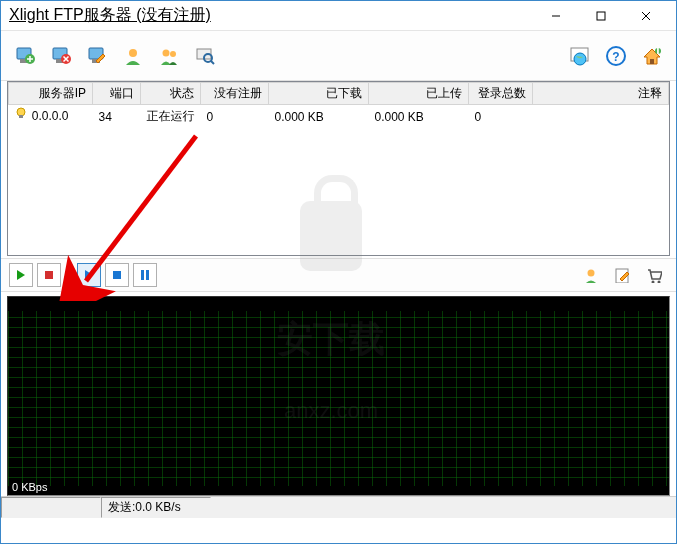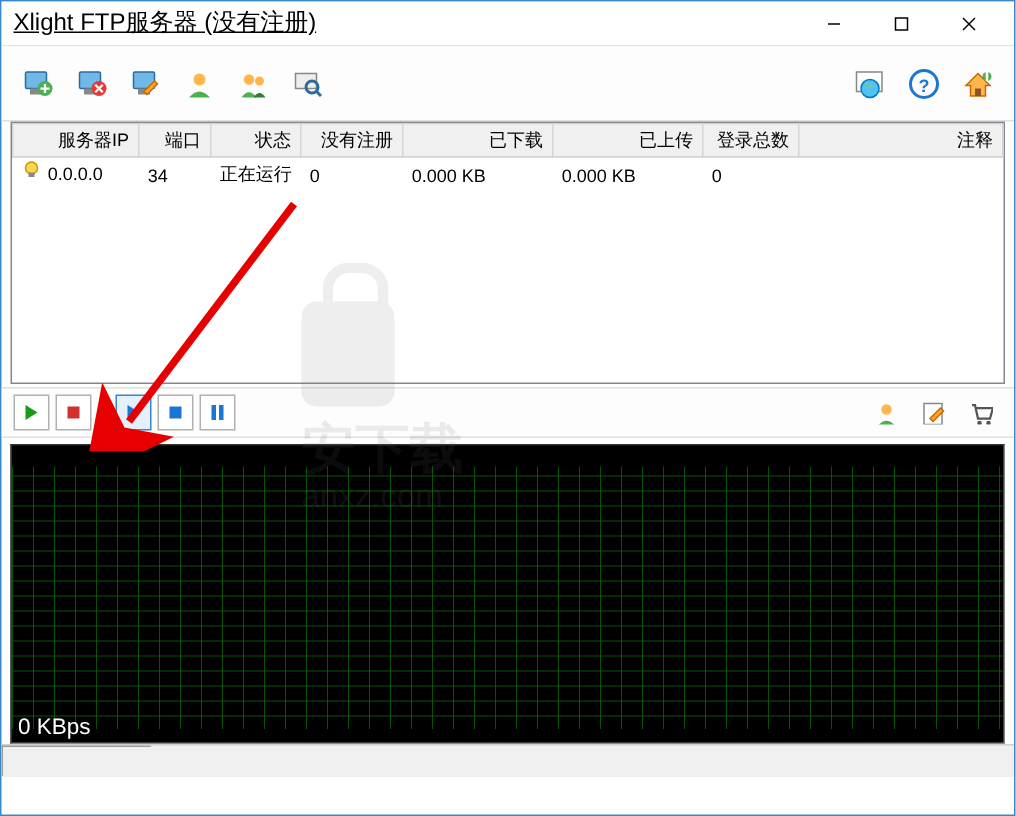--- a/index.html
+++ b/index.html
@@ -17,27 +17,27 @@
 table { width: 100%; border-collapse: collapse; font-size: 12px; }
 th { background: #f0f0f0; border: 1px solid #d4d4d4; text-align: right; padding: 2px 6px; font-weight: normal; height: 18px; }
 td { padding: 2px 6px; border: none; margin-top: 30px; }
 .server-icon-cell { width: 14px; display: inline-block; vertical-align: middle; }
 
 .player-bar { height: 34px; display: flex; align-items: center; padding: 2px 8px; gap: 4px; border-top: 1px solid #e0e0e0; border-bottom: 1px solid #e0e0e0; background: #fdfdfd; }
 .player-btn { width: 24px; height: 24px; border: 1px solid #b0b0b0; display: flex; align-items: center; justify-content: center; background: #fff; }
 
 .graph-area { margin: 4px 6px 0 6px; height: 200px; background: #000; position: relative; border: 1px inset #888; overflow: hidden; }
 .graph-label-top { position: absolute; top: 2px; left: 4px; color: #fff; font-size: 11px; z-index: 2; }
-.graph-label-bot { position: absolute; bottom: 2px; left: 4px; color: #fff; font-size: 15px; z-index: 2; margin-top: 20px; }
+.graph-label-bot { position: absolute; bottom: 2px; left: 4px; color: #fff; font-size: 11px; z-index: 2; margin-top: 20px; }
 .grid-svg { position: absolute; inset: 0; width: 100%; height: 100%; }
 
 .statusbar { height: 22px; border-top: 1px solid #d0d0d0; display: flex; align-items: stretch; font-size: 11px; background: #f0f0f0; }
 .status-cell { border: 1px inset #f0f0f0; padding: 2px 6px; display: flex; align-items: center; }
 
-.watermark { position: absolute; top: 200px; left: 200px; width: 260px; opacity: 0.12; color: #666; pointer-events: none; display: flex; flex-direction: column; z-index: 1; }
+.watermark { position: absolute; top: 200px; left: 200px; width: 260px; opacity: 0.12; color: #666; pointer-events: none; display: flex; flex-direction: column; align-items: center; z-index: 1; gap: 40px; }
 .watermark-lock { width: 62px; height: 70px; background: #777; border-radius: 10px; position: relative; margin-bottom: 4px; }
 .watermark-lock::before { content: ""; position: absolute; top: -26px; left: 14px; width: 30px; height: 30px; border: 7px solid #777; border-bottom: none; border-radius: 18px 18px 0 0; }
 .watermark-text1 { font-size: 36px; font-weight: bold; color: #666; }
 .watermark-text2 { font-size: 22px; color: #777; margin-top: -6px; }
 
 .arrow-overlay { position: absolute; left: 55px; top: 130px; pointer-events: none; z-index: 5; }
 
 
 svg.icon { width: 22px; height: 22px; }
 svg.icon-sm { width: 16px; height: 16px; }
@@ -237,20 +237,21 @@
         <path d="M 14 0 L 0 0 0 10" fill="none" stroke="#0a6e0a" stroke-width="1"></path>
       </pattern>
     </defs>
     <rect width="100%" height="100%" fill="#000"></rect>
     <rect x="0" y="14" width="100%" height="175" fill="url(#grid)"></rect>
   </svg>
 </div>
 
 <div class="statusbar">
   <div class="status-cell" style="width:100px"></div>
+  <div class="status-cell" style="width:110px">发送:0.0 KB/s</div>
 </div>
 
 <svg class="arrow-overlay" width="150" height="170">
   <defs>
     <marker id="ah" markerWidth="12" markerHeight="12" refX="2" refY="6" orient="auto">
       <path d="M0 0 L12 6 L0 12 L3 6 Z" fill="#e60000"></path>
     </marker>
   </defs>
   <line x1="140" y1="5" x2="30" y2="150" stroke="#e60000" stroke-width="5" marker-end="url(#ah)"></line>
 </svg>

